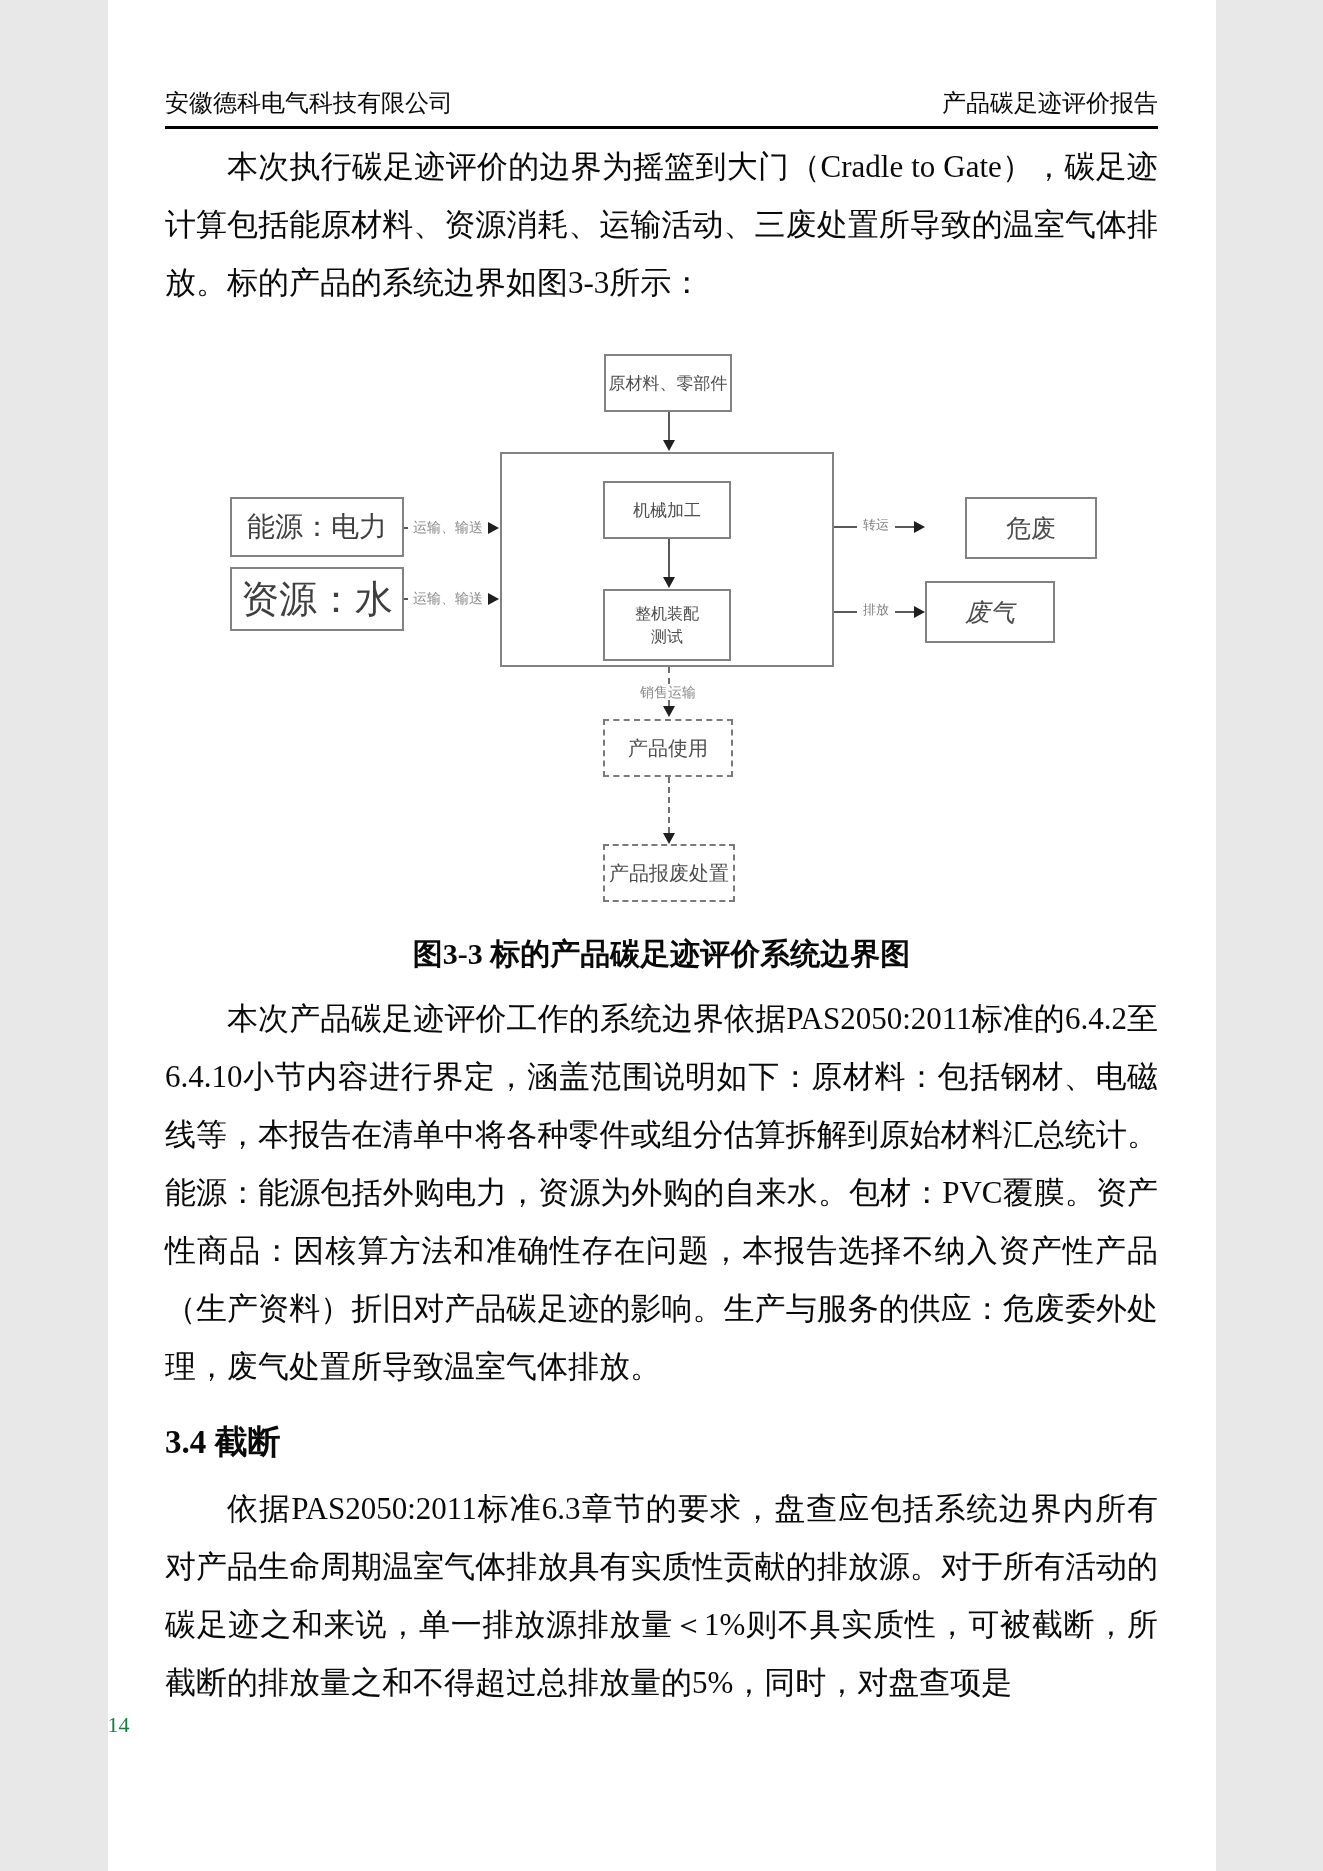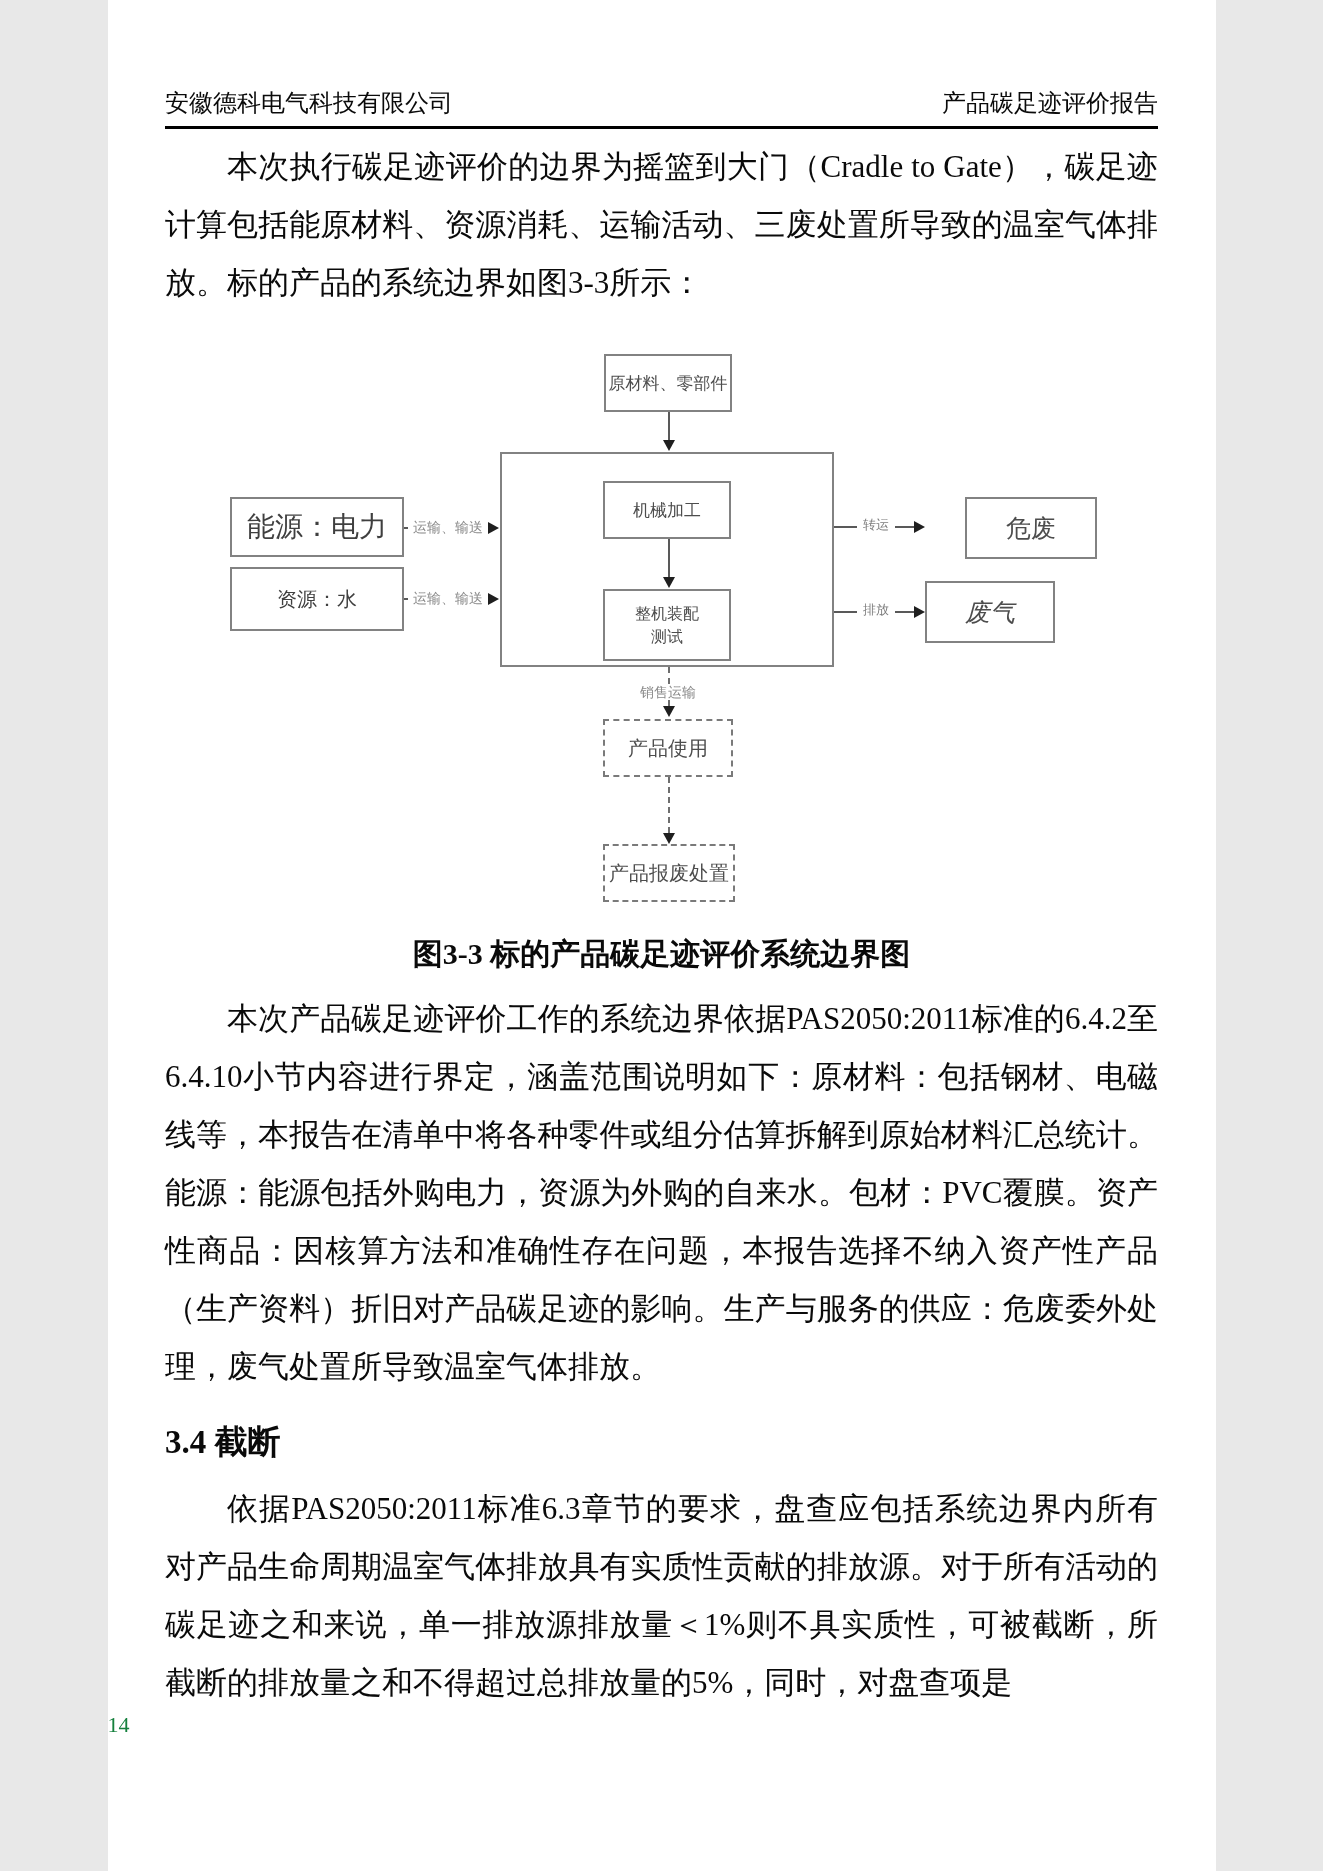--- a/index.html
+++ b/index.html
@@ -98,21 +98,21 @@
 
       <div class="dbox" style="left:438px; top:167px; width:128px; height:58px; font-size:17px;">机械加工</div>
 
       <div class="varrow" style="left:503px; top:225px; height:38px;"></div>
 
       <div class="dbox multiline" style="left:438px; top:275px; width:128px; height:72px; font-size:16px;">整机装配
 测试</div>
 
       <div class="dbox" style="left:65px; top:183px; width:174px; height:60px; font-size:28px; color:#3f3f3f;">能源：电力</div>
 
-      <div class="dbox" style="left:65px; top:253px; width:174px; height:64px; font-size:20px; color:#3f3f3f;">资源：水</div>
+      <div class="dbox" style="left:65px; top:253px; width:174px; height:64px; font-size:38px; color:#3f3f3f;">资源：水</div>
 
       <div class="harrow" style="left:239px; top:213px; width:84px;"></div>
       <div class="alabel" style="left:243px; top:206px; width:76px;">运输、输送</div>
 
       <div class="harrow" style="left:239px; top:284px; width:84px;"></div>
       <div class="alabel" style="left:243px; top:277px; width:76px;">运输、输送</div>
 
       <div class="harrow" style="left:669px; top:212px; width:80px;"></div>
       <div class="alabel olabel" style="left:692px; top:204px; width:34px;">转运</div>
 

